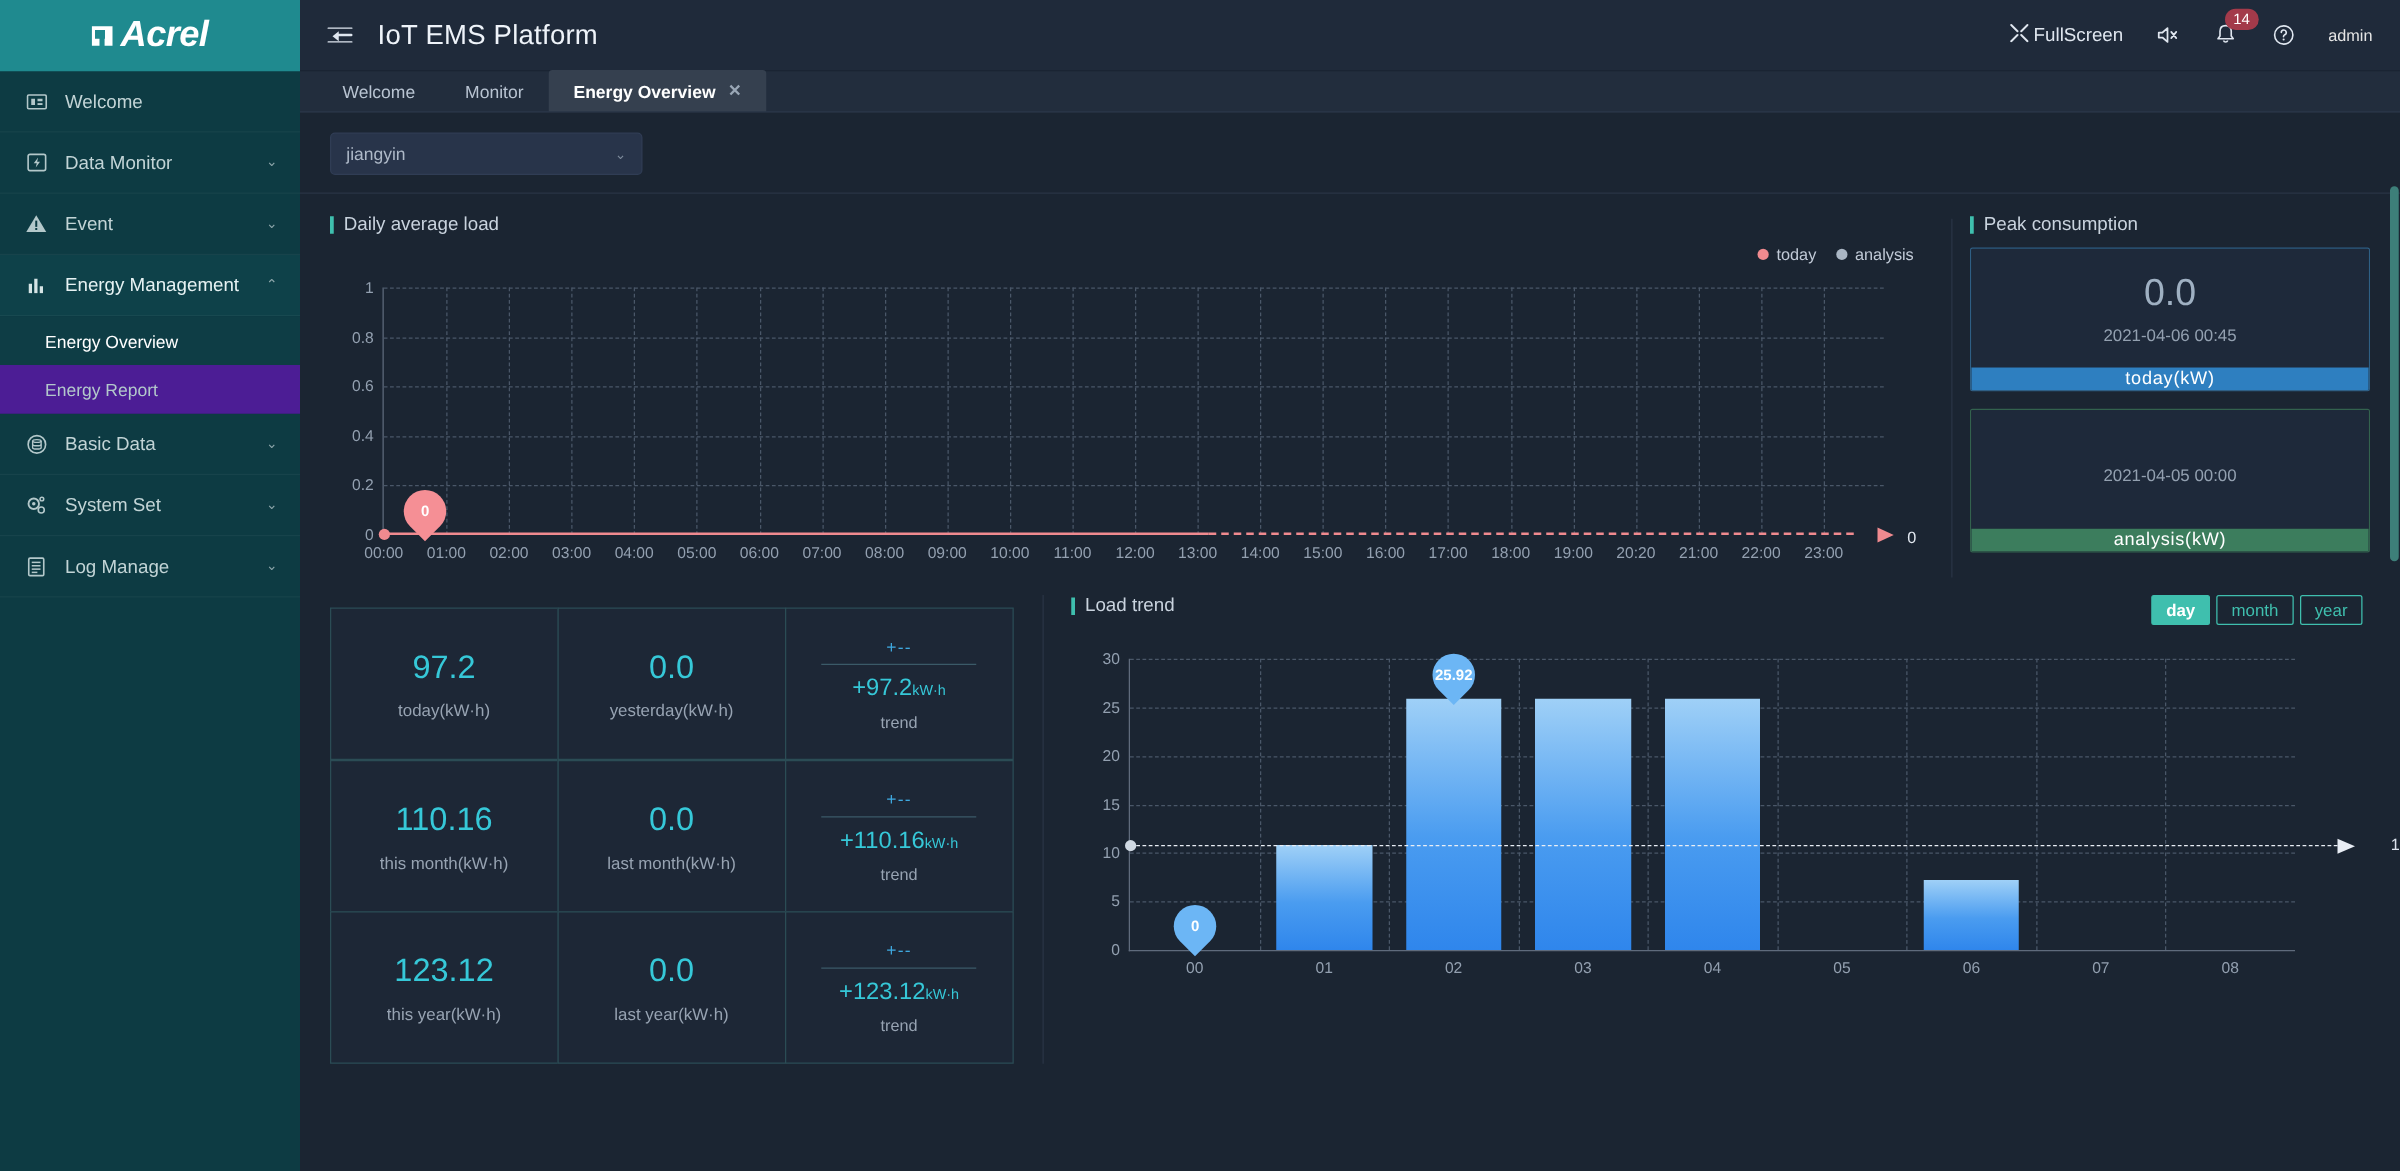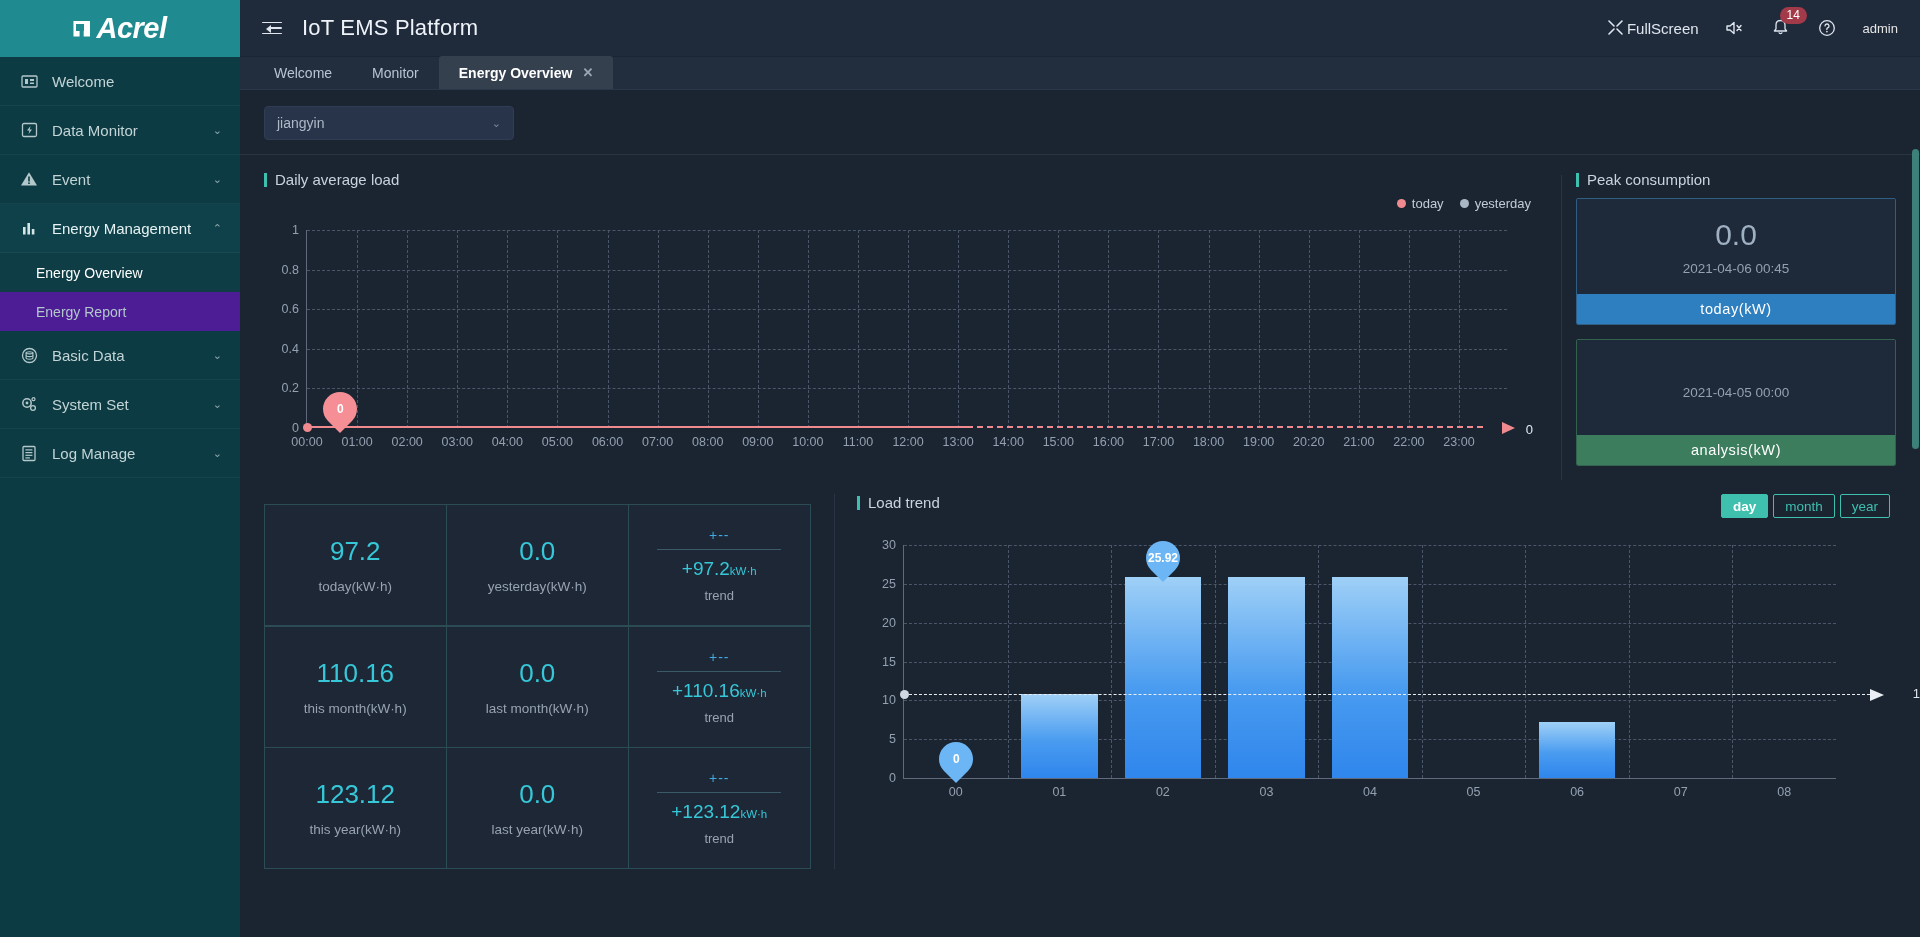--- a/index.html
+++ b/index.html
@@ -269,21 +269,21 @@
   }
   .peak-box.green { border-color: #33624e; }
   .peak-body {
     height: 95px; display: flex; flex-direction: column;
     align-items: center; justify-content: center; gap: 9px;
     background: #1e293a;
   }
   .peak-val { font-size: 30px; color: #9fb0c2; }
   .peak-date { font-size: 13.5px; color: #93a0b0; }
   .peak-foot {
-    height: 30px; display: flex; align-items: center; justify-content: center;
+    height: 18px; display: flex; align-items: center; justify-content: center;
     font-size: 14.5px; color: #ffffff; letter-spacing: .6px;
   }
   .peak-foot.blue { background: #2e7fc0; }
   .peak-foot.green { background: #3c7d5d; }
 
   
   .row2 { display: flex; padding: 14px 24px 0 24px; }
   .card-chain { flex: 0 0 570px; padding-right: 24px; }
   .card-trend { flex: 1; padding-left: 22px; border-left: 1px solid #2a3445; position: relative; }
 
@@ -552,21 +552,21 @@
           <div class="panel-title">Daily average load</div>
 
           <div class="linechart">
             <div class="legend">
               <div class="li">
                 <span class="dot" style="background:#f08a8f"></span>
                 <span>today</span>
               </div>
               <div class="li">
                 <span class="dot" style="background:#aab6c4"></span>
-                <span>yesterday</span>
+                <span>analysis</span>
               </div>
             </div>
 
             <div class="plot" id="lineplot">
                 <div class="ylab" style="top: 100%;">0</div>
                 <div class="gl-h" style="top: 80%;"></div>
                 <div class="ylab" style="top: 80%;">0.2</div>
                 <div class="gl-h" style="top: 60%;"></div>
                 <div class="ylab" style="top: 60%;">0.4</div>
                 <div class="gl-h" style="top: 40%;"></div>

